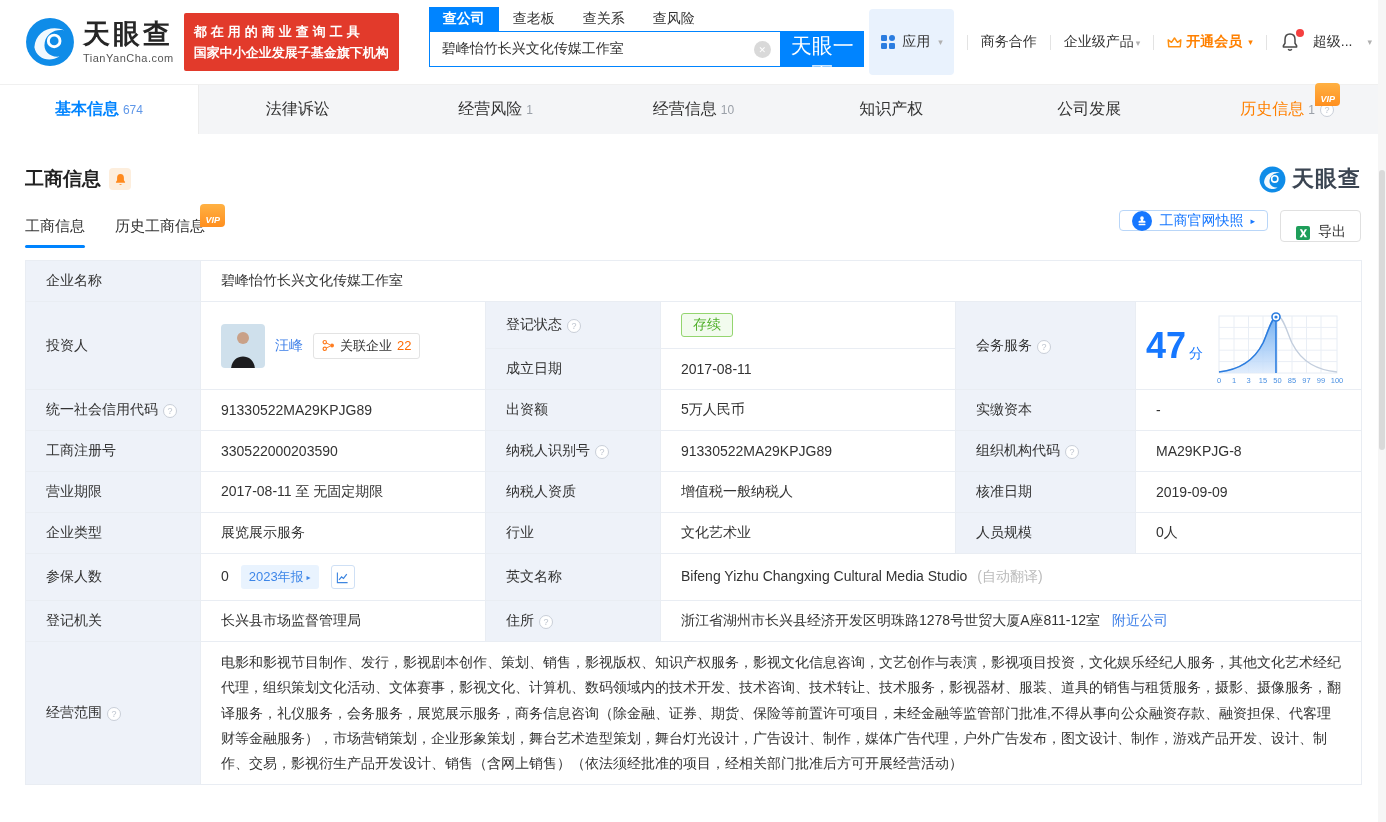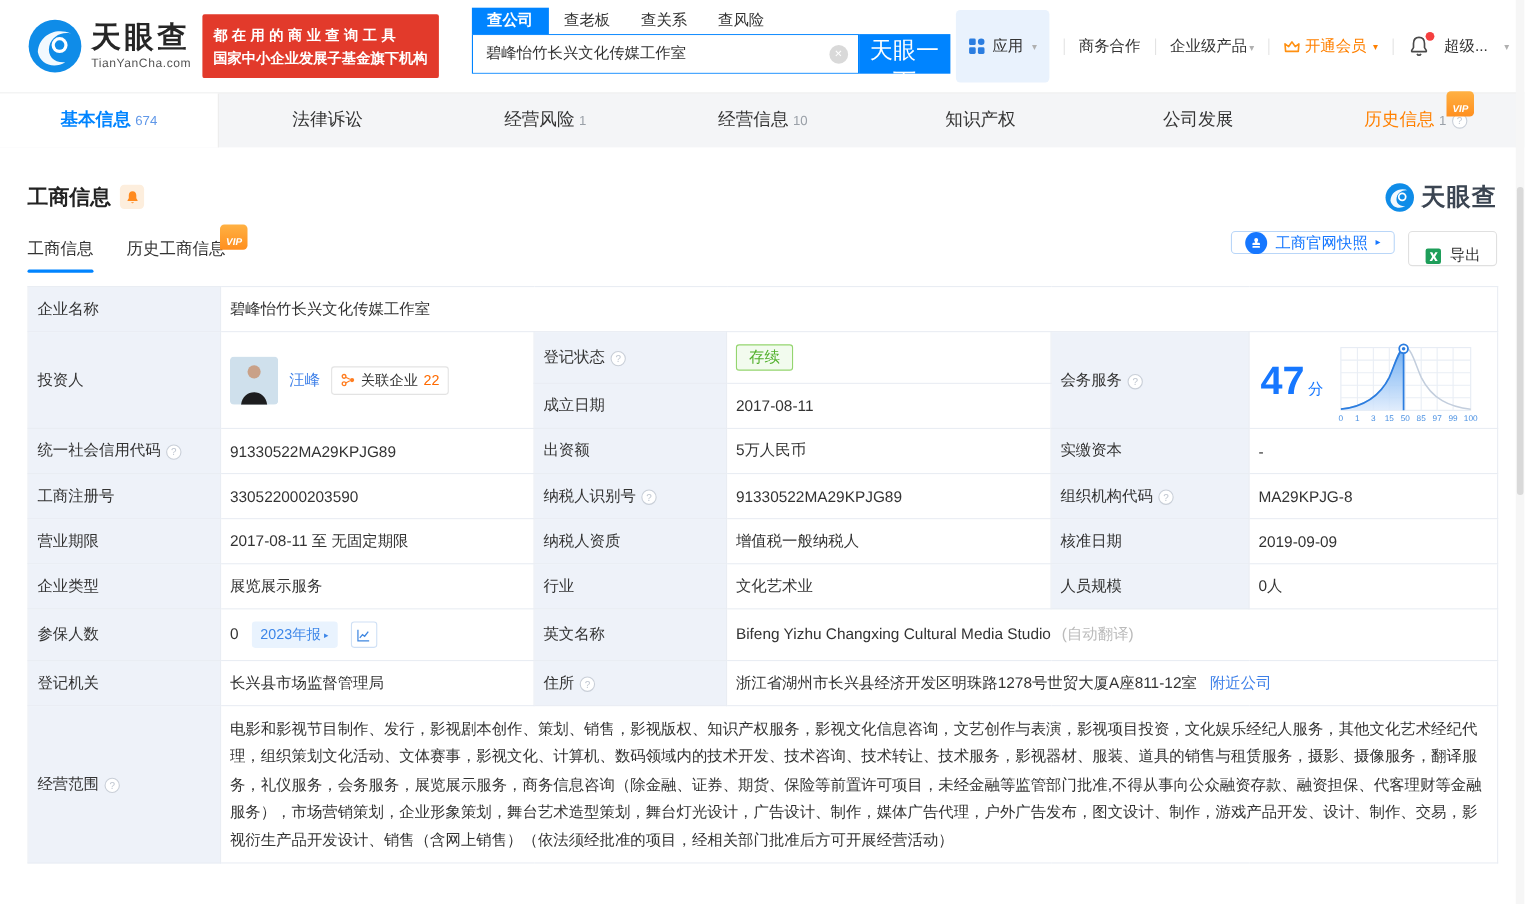--- a/index.html
+++ b/index.html
@@ -26,21 +26,21 @@
   .search-row { display:flex; }
   .search-input-wrap { position:relative; width:352px; height:36px; border:1px solid #0084ff; background:#fff; }
   .search-input-wrap input { border:none; outline:none; width:100%; height:100%; padding:0 34px 0 12px; font-size:14px; color:#333; font-family:inherit; }
   .clear-btn { position:absolute; right:9px; top:9px; width:17px; height:17px; border-radius:50%;
                background:#d9d9d9; color:#fff; font-size:9px; display:flex; align-items:center; justify-content:center; cursor:pointer; }
   .search-btn { width:83px; height:36px; background:#0084ff; color:#fff; border:none; font-size:21px; cursor:pointer; font-family:inherit; }
   .topnav { margin-left:auto; display:flex; align-items:center; padding-right:14px; font-size:14px; gap:13px; }
   .nav-divider { width:1px; height:15px; background:#e3e3e3; }
   .app-pill { display:flex; align-items:center; gap:6px; background:#e9f2fd; padding:24px 11px; border-radius:4px; cursor:pointer;text-align:center; }
   .nav-link { color:#333; cursor:pointer; white-space:nowrap; }
-  .vip-link { color:#ff8000; font-weight:normal; display:flex; align-items:center; gap:4px; cursor:pointer; }
+  .vip-link { color:#ff8000; font-weight:bold; display:flex; align-items:center; gap:4px; cursor:pointer; }
   .caret { font-size:9px; color:#b0b0b0; margin-left:2px; }
   .caret.orange { color:#ff8000; }
   .bell-wrap { position:relative; width:20px; height:20px; cursor:pointer; }
   .red-dot { position:absolute; top:-3px; right:-4px; width:8px; height:8px; border-radius:50%; background:#f53f3f; }
   
   .main-tabs { height:50px; background:#f4f5f7; display:flex; border-top:1px solid #f0f0f0; }
   .mtab { flex:1; display:flex; align-items:center; justify-content:center; font-size:16px; cursor:pointer; }
   .mtab .inner { position:relative; display:flex; align-items:baseline; }
   .mtab .lab { color:#333; }
   .mtab .cnt { font-size:12px; color:#9aa0a8; margin-left:4px; }
@@ -70,21 +70,21 @@
   .subtab .vip-badge { position:absolute; top:-13px; right:-20px; }
   .actions { margin-left:auto; display:flex; gap:12px; padding-bottom:6px; }
   .btn-snapshot { display:flex; align-items:center; gap:7px; height:21px; padding:0 12px; background:#fff;
                   border:1px solid #b9d6f8; border-radius:4px; color:#1677ff; font-size:14px; cursor:pointer; font-family:inherit; }
   .stamp-circle { width:20px; height:20px; border-radius:50%; background:#1677ff; display:flex; align-items:center; justify-content:center; }
   .snap-caret { font-size:9px; color:#1677ff; }
   .btn-export { display:flex; align-items:flex-end; gap:7px; height:32px; padding:0 14px; background:#fff;
                 border:1px solid #e0e0e0; border-radius:4px; color:#333; font-size:14px; cursor:pointer; font-family:inherit; }
   
   table.info { width:1336px; border-collapse:collapse; margin-top:12px; table-layout:fixed; font-size:14px; }
-  td { border:1px solid #e9edf3; padding:11px 8px; vertical-align:middle; word-break:break-all; color:#333; }
+  td { border:1px solid #e9edf3; padding:11px 20px; vertical-align:middle; word-break:break-all; color:#333; }
   td.lbl { background:#eef2f9; }
   td.val { background:#fff; }
   .link { color:#3d7fe8; cursor:pointer; }
   .badge-green { display:inline-block; padding:2px 11px; background:#f2fbee; border:1px solid #94d56f;
                  color:#52b02c; border-radius:3px; font-size:14px; }
   .investor-cell { display:flex; align-items:center; }
   .avatar { width:44px; height:44px; border-radius:4px; overflow:hidden; flex:none; margin-right:10px; cursor:pointer; }
   .related-badge { display:inline-flex; align-items:center; gap:5px; border:1px solid #e3e3e3; border-radius:3px;
                    padding:3px 8px; font-size:13px; color:#333; margin-left:10px; background:#fff; cursor:pointer; }
   .related-count { color:#ff6a00; }

